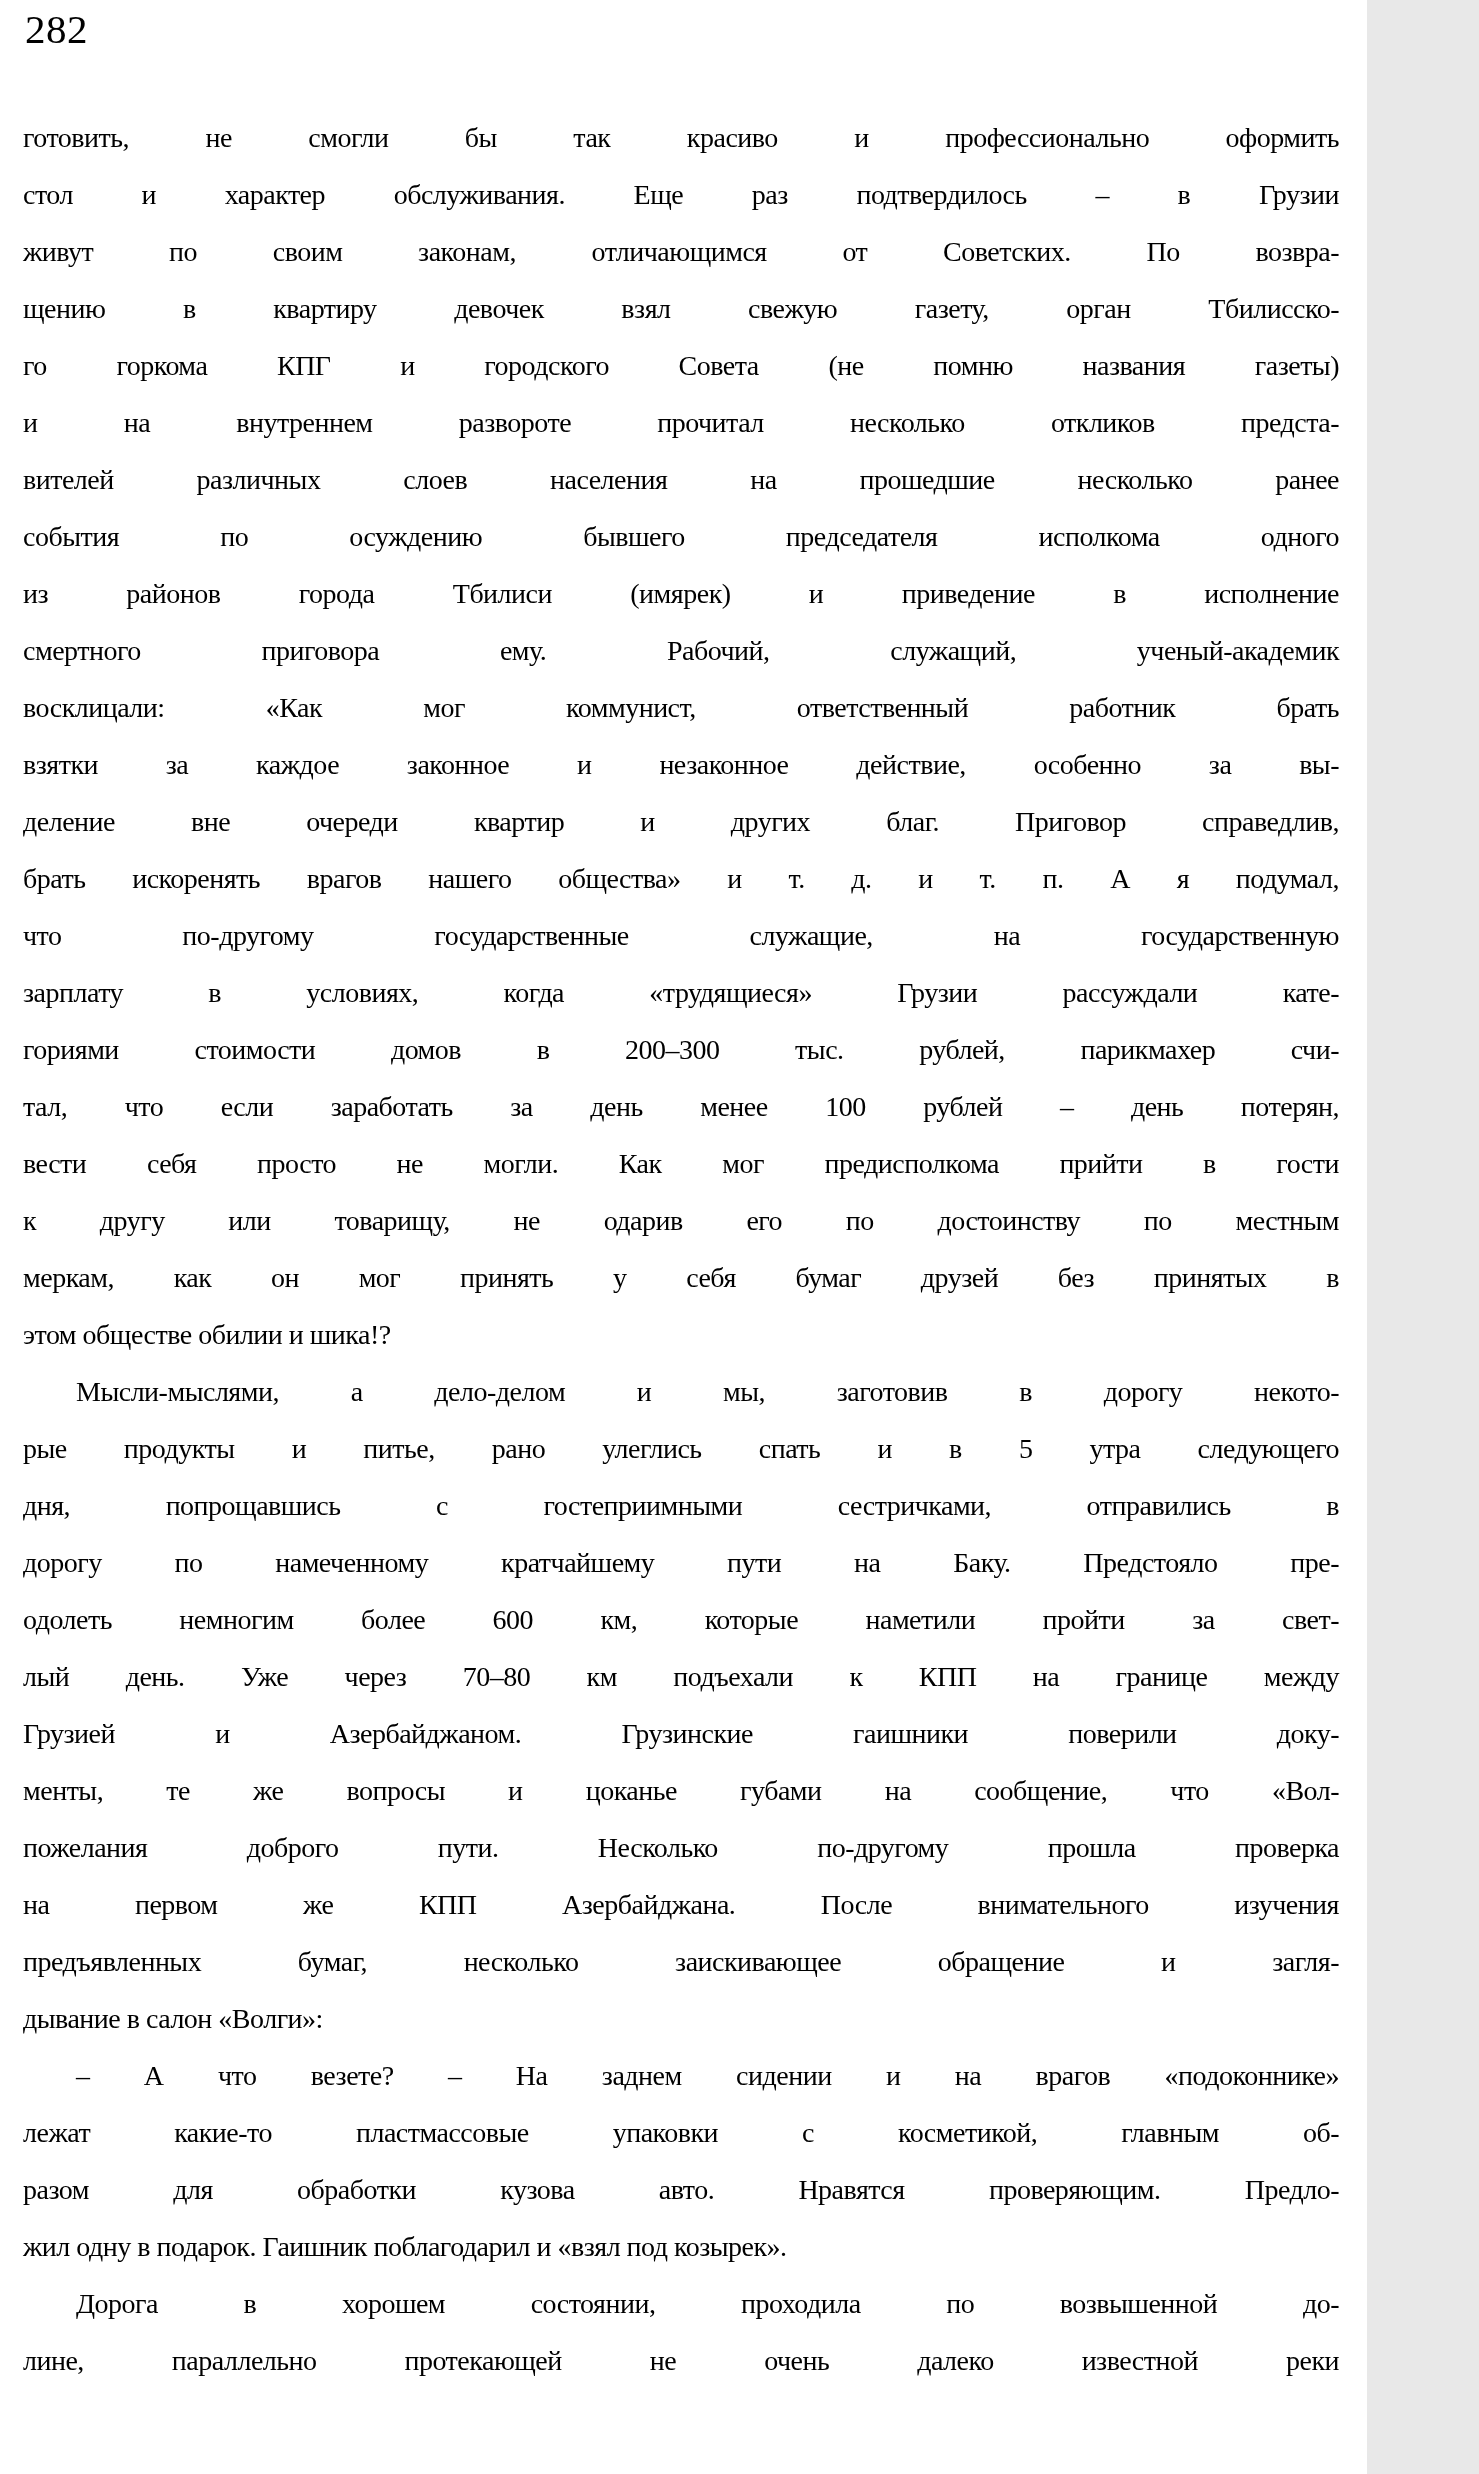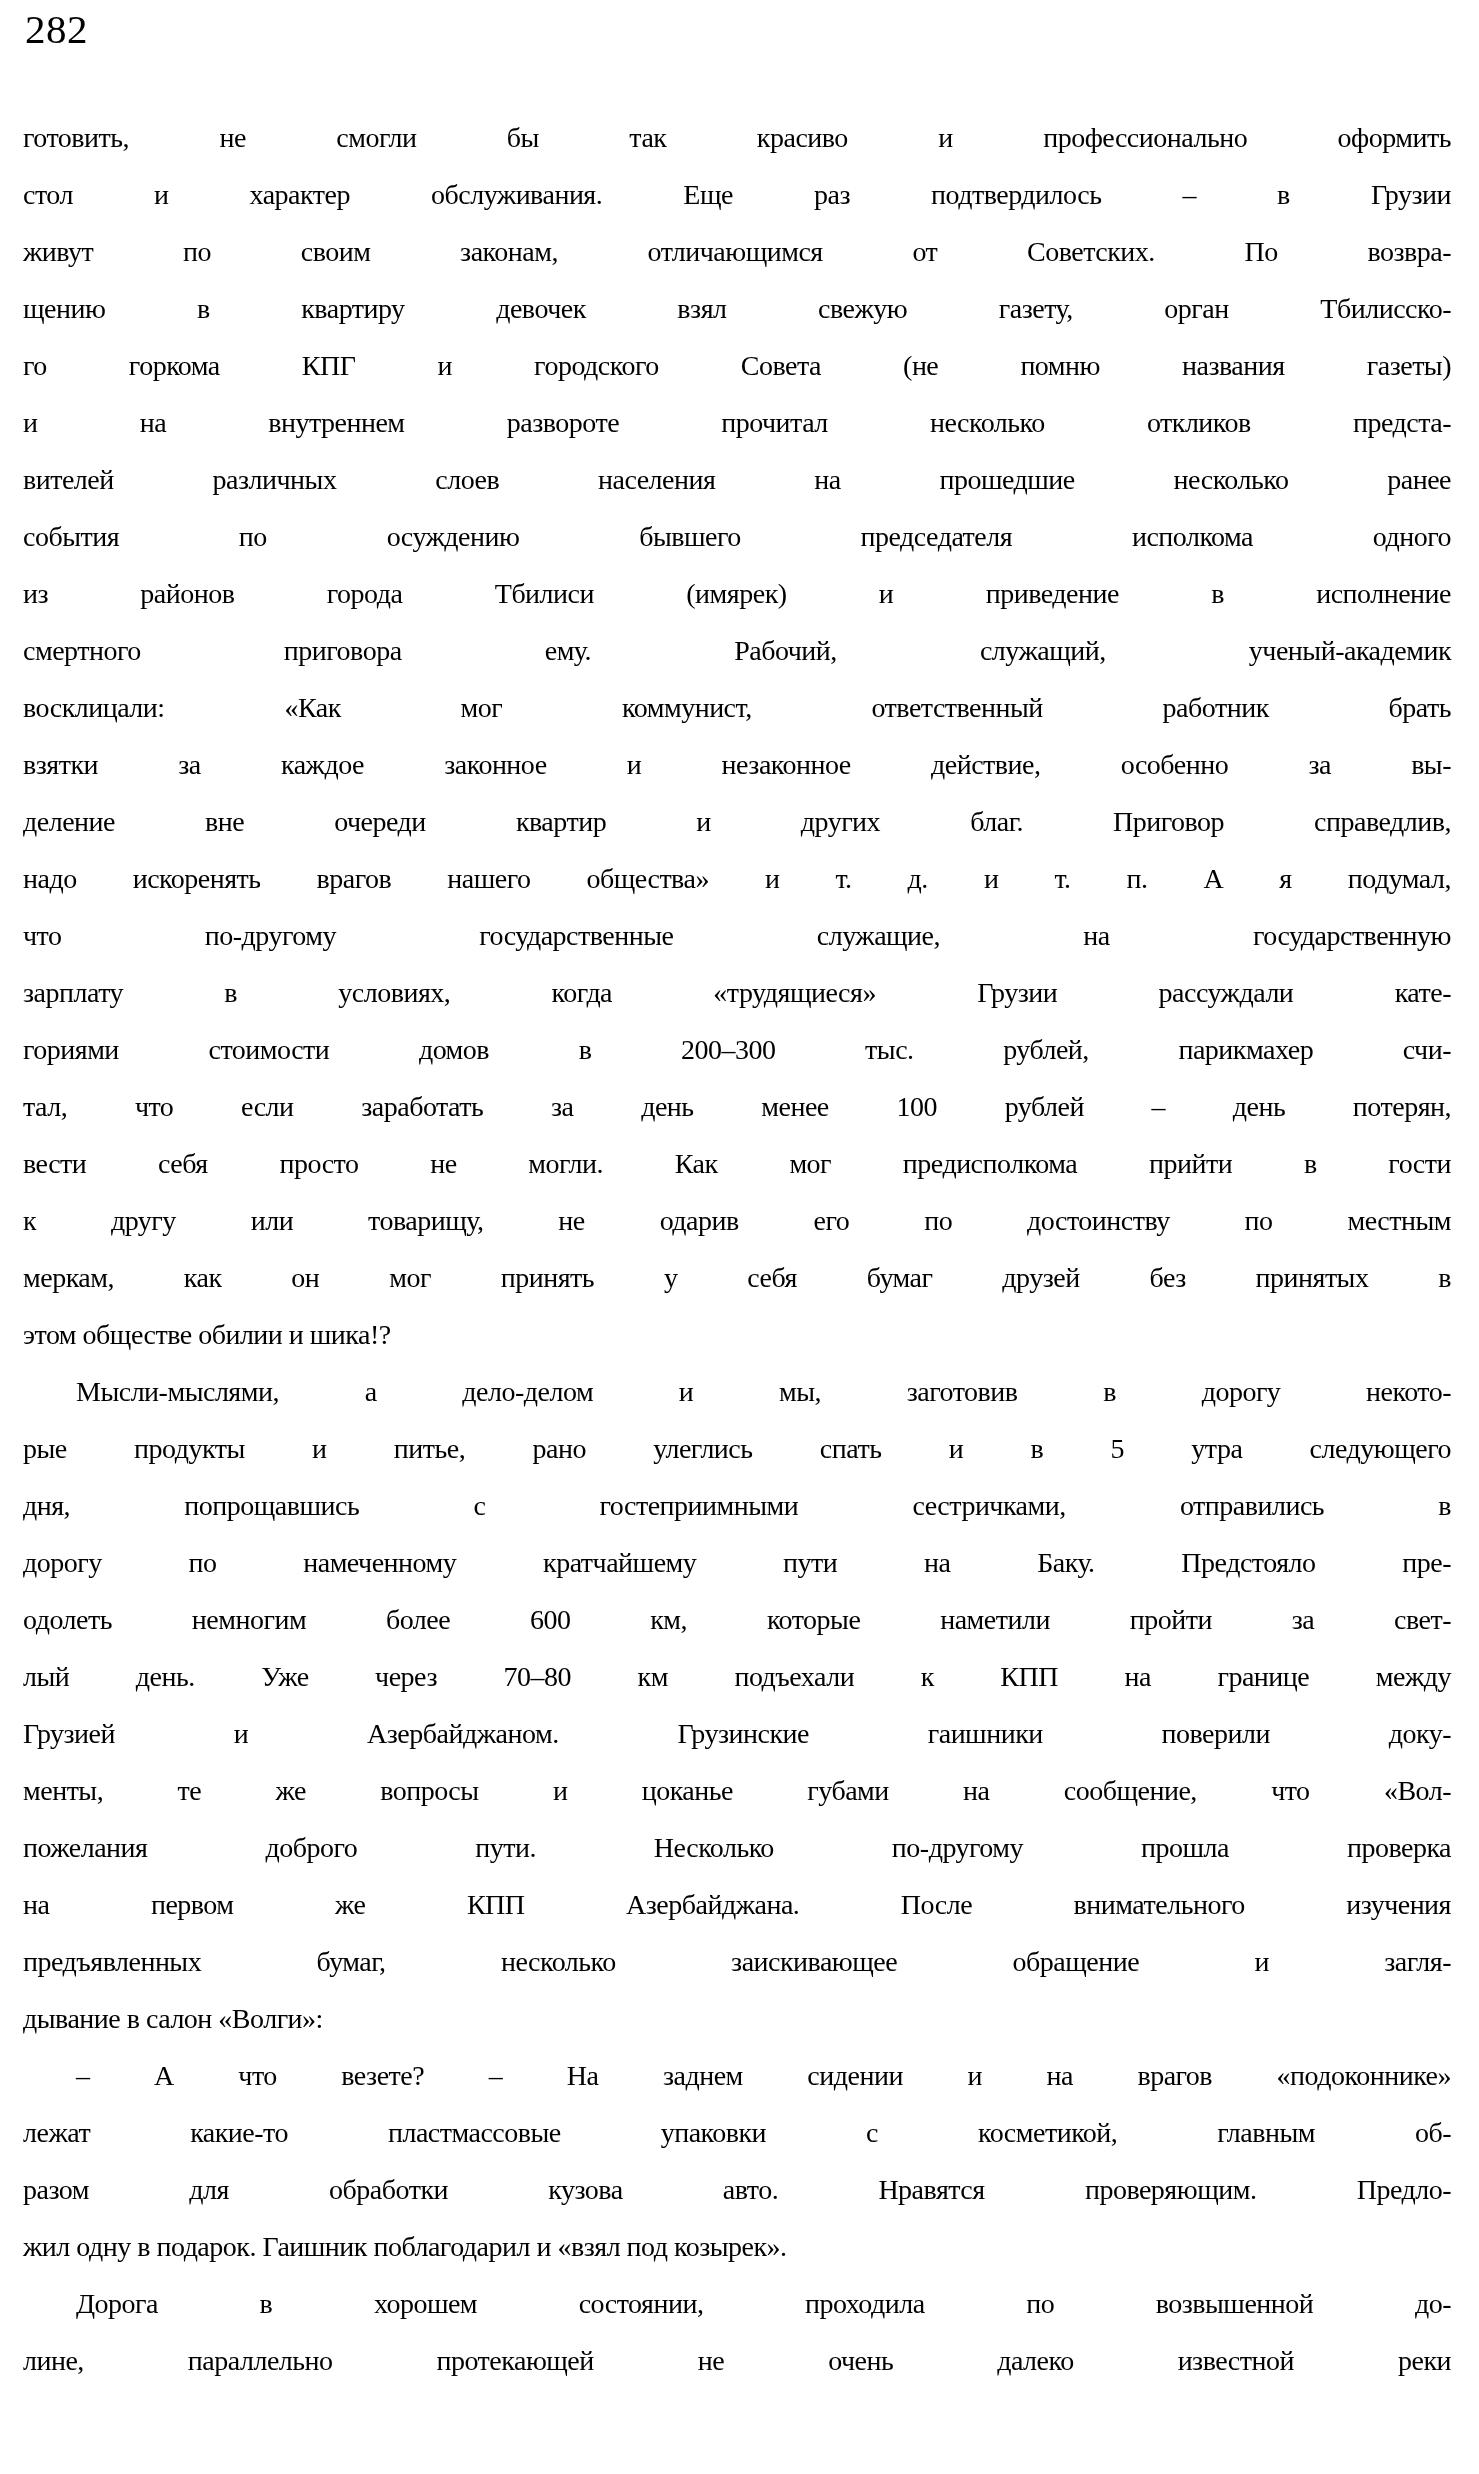--- a/index.html
+++ b/index.html
@@ -1,18 +1,18 @@
 <!DOCTYPE html>
 <html lang="ru" style="font-size:15px"><head>
 <meta charset="utf-8">
 <style>
   html, body { margin: 0; padding: 0; background: #e8e8e8; }
   .page {
     position: relative;
-    width: 1479px;
+    width: 1367px;
     height: 2475px;
     background: #ffffff;
     color: #000000;
     font-family: "Liberation Serif", "DejaVu Serif", serif;
     overflow: hidden;
   }
   .page-number {
     position: absolute;
     top: 7.4px;
     left: 25px;
@@ -52,21 +52,21 @@
         <div class="line">щению в квартиру девочек взял свежую газету, орган Тбилисско-</div>
         <div class="line">го горкома КПГ и городского Совета (не помню названия газеты)</div>
         <div class="line">и на внутреннем развороте прочитал несколько откликов предста-</div>
         <div class="line">вителей различных слоев населения на прошедшие несколько ранее</div>
         <div class="line">события по осуждению бывшего председателя исполкома одного</div>
         <div class="line">из районов города Тбилиси (имярек) и приведение в исполнение</div>
         <div class="line">смертного приговора ему. Рабочий, служащий, ученый-академик</div>
         <div class="line">восклицали: «Как мог коммунист, ответственный работник брать</div>
         <div class="line">взятки за каждое законное и незаконное действие, особенно за вы-</div>
         <div class="line">деление вне очереди квартир и других благ. Приговор справедлив,</div>
-        <div class="line">надо искоренять врагов нашего общества» и т. д. и т. п. А я подумал,</div>
+        <div class="line">брать искоренять врагов нашего общества» и т. д. и т. п. А я подумал,</div>
         <div class="line">что по-другому государственные служащие, на государственную</div>
         <div class="line">зарплату в условиях, когда «трудящиеся» Грузии рассуждали кате-</div>
         <div class="line">гориями стоимости домов в 200–300 тыс. рублей, парикмахер счи-</div>
         <div class="line">тал, что если заработать за день менее 100 рублей – день потерян,</div>
         <div class="line">вести себя просто не могли. Как мог предисполкома прийти в гости</div>
         <div class="line">к другу или товарищу, не одарив его по достоинству по местным</div>
         <div class="line">меркам, как он мог принять у себя бумаг друзей без принятых в</div>
         <div class="line para-end">этом обществе обилии и шика!?</div>
       </div>
       <div class="para">

